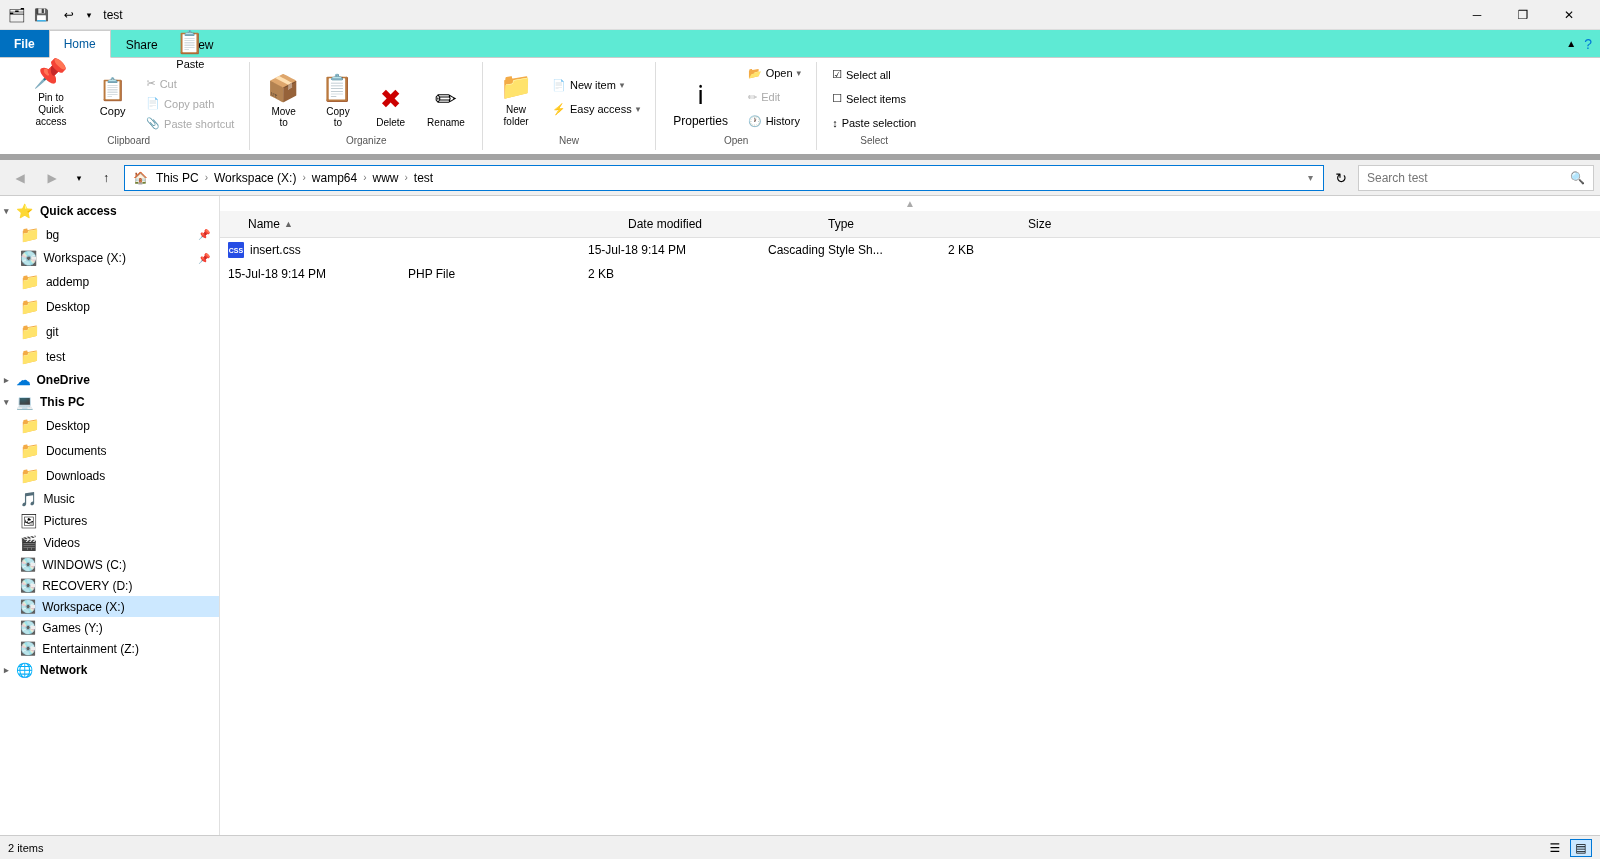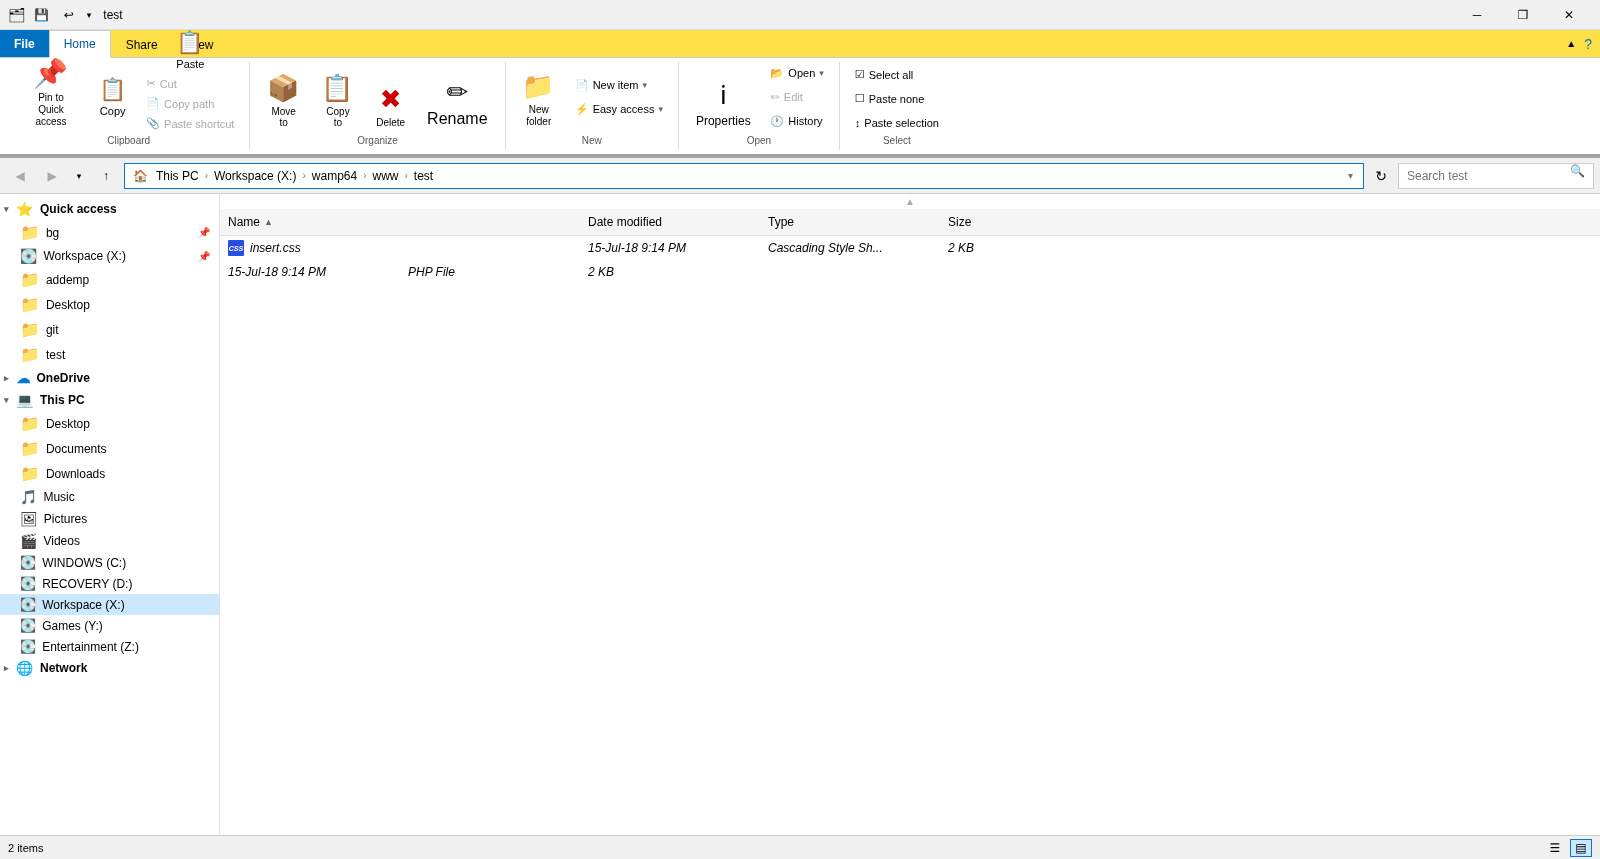--- a/index.html
+++ b/index.html
@@ -18,22 +18,22 @@
     .title-bar-left { display: flex; align-items: center; gap: 4px; }
     .title-bar-controls { display: flex; gap: 0; }
     .title-bar-btn {
       width: 46px; height: 30px;
       border: none; background: transparent; cursor: pointer;
       font-size: 12px; display: flex; align-items: center; justify-content: center;
     }
 
     
     .ribbon {
-      background: #fde047;
-      border-bottom: 4px solid #a3a3a3;
+      background: #5eead4;
+      border-bottom: 6px solid #a3a3a3;
     }
     .ribbon-tabs {
       display: flex;
       height: 28px;
       border-bottom: 1px solid #ccc;
     }
     .ribbon-tab {
       padding: 4px 14px;
       font-size: 12px;
       cursor: pointer;
@@ -123,23 +123,23 @@
       padding: 0 8px;
       font-size: 12px;
       gap: 0;
     }
     .path-segment {
       cursor: pointer; padding: 0 4px; color: #000;
       display: flex; align-items: center; gap: 2px;
     }
     .path-arrow { color: #777; font-size: 10px; padding: 0 2px; }
     .search-box {
-      width: 196px; height: 26px;
+      width: 236px; height: 26px;
       border: 1px solid #ccc; background: white;
-      display: flex; padding: 0 8px;
+      display: flex; align-items: center; padding: 0 8px;
       gap: 4px;
     }
     .search-input {
       border: none; outline: none; flex: 1; font-size: 12px; background: transparent;
     }
     .refresh-btn {
       width: 26px; height: 26px;
       border: 1px solid transparent; background: transparent;
       cursor: pointer; display: flex; align-items: center; justify-content: center;
       font-size: 14px;
@@ -181,31 +181,31 @@
       overflow: hidden;
     }
     .file-list-header {
       display: flex;
       border-bottom: 1px solid #e0e0e0;
       padding: 4px 0;
       background: #f5f5f5;
     }
     .col-header {
       font-size: 12px; padding: 2px 8px; cursor: pointer;
-      display: flex; align-items: center; gap: 4px;
+      display: flex; align-items: center; gap: 4px; margin-left: 20px;
     }
     .col-name { width: 360px; }
     .col-date { width: 180px; }
     .col-type { width: 180px; }
     .col-size { width: 100px; }
     .sort-arrow { font-size: 9px; color: #666; }
     .file-list-body { flex: 1; overflow-y: auto; }
     .file-row {
       display: flex; align-items: center;
-      padding: 2px 0; cursor: pointer; height: 24px; font-style: italic;
+      padding: 2px 0; cursor: pointer; height: 24px;
     }
     .file-row .col-name { padding-left: 8px; display: flex; align-items: center; gap: 6px; }
     .file-row .col-date, .file-row .col-type, .file-row .col-size { padding: 0 8px; font-size: 12px; }
 
     
     .status-bar {
       height: 24px;
       background: #f0f0f0;
       border-top: 1px solid #ccc;
       display: flex;
@@ -327,21 +327,21 @@
         <div class="ribbon-btn-large">
           <span style="font-size:26px;">📋</span>
           <span style="font-size:10px;">Copy<br>to</span>
         </div>
         <div class="ribbon-btn-large">
           <span style="font-size:26px; color:#c00;">✖</span>
           <span style="font-size:10px;">Delete</span>
         </div>
         <div class="ribbon-btn-large">
           <span style="font-size:26px;">✏</span>
-          <span style="font-size:16px;">Rename</span>
+          <span style="font-size:10px;">Rename</span>
         </div>
       </div>
       <div class="ribbon-group-label">Organize</div>
     </div>
 
     <div class="ribbon-group">
       <div class="ribbon-group-content">
         <div class="ribbon-btn-large">
           <span style="font-size:26px; color:#ffb900;">📁</span>
           <span style="font-size:10px; line-height:1.2;">New<br>folder</span>
@@ -388,21 +388,21 @@
     </div>
 
     <div class="ribbon-group" style="border-right:none;">
       <div class="ribbon-group-content" style="flex-direction:column; gap:4px; align-items:flex-start;">
         <div class="ribbon-btn-small">
           <span>☑</span>
           <span>Select all</span>
         </div>
         <div class="ribbon-btn-small">
           <span>☐</span>
-          <span>Paste none</span>
+          <span>Select items</span>
         </div>
         <div class="ribbon-btn-small">
           <span>↕</span>
           <span>Paste selection</span>
         </div>
       </div>
       <div class="ribbon-group-label">Select</div>
     </div>
 
   </div>

